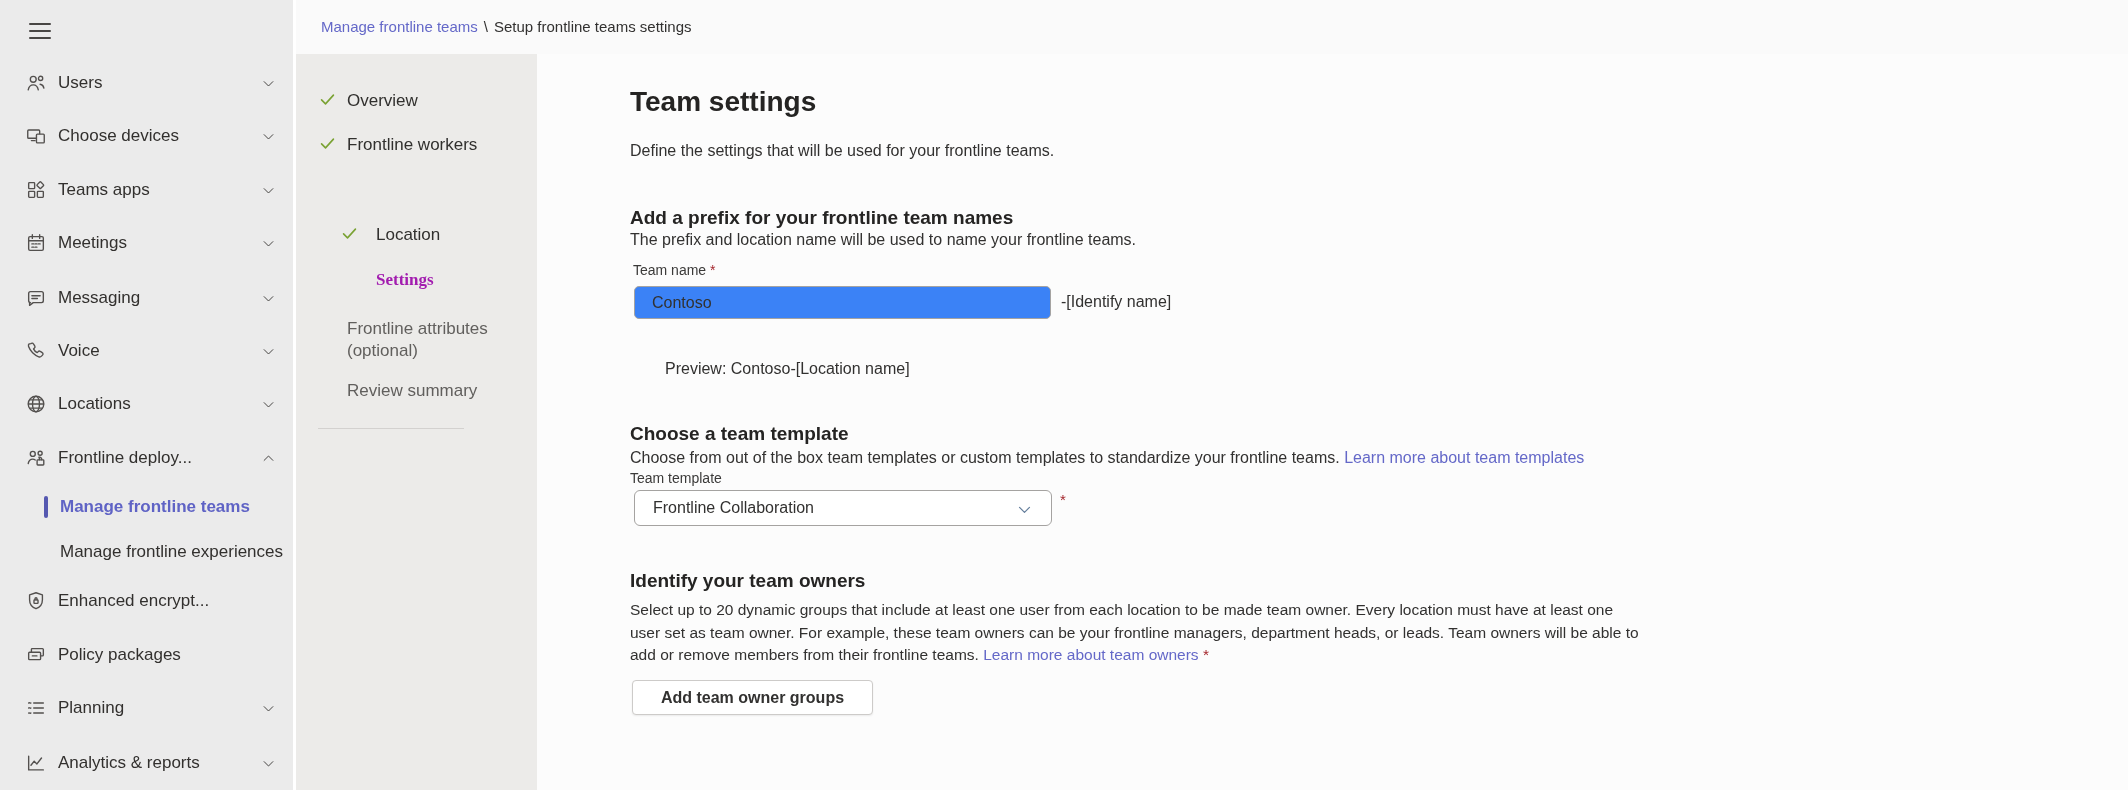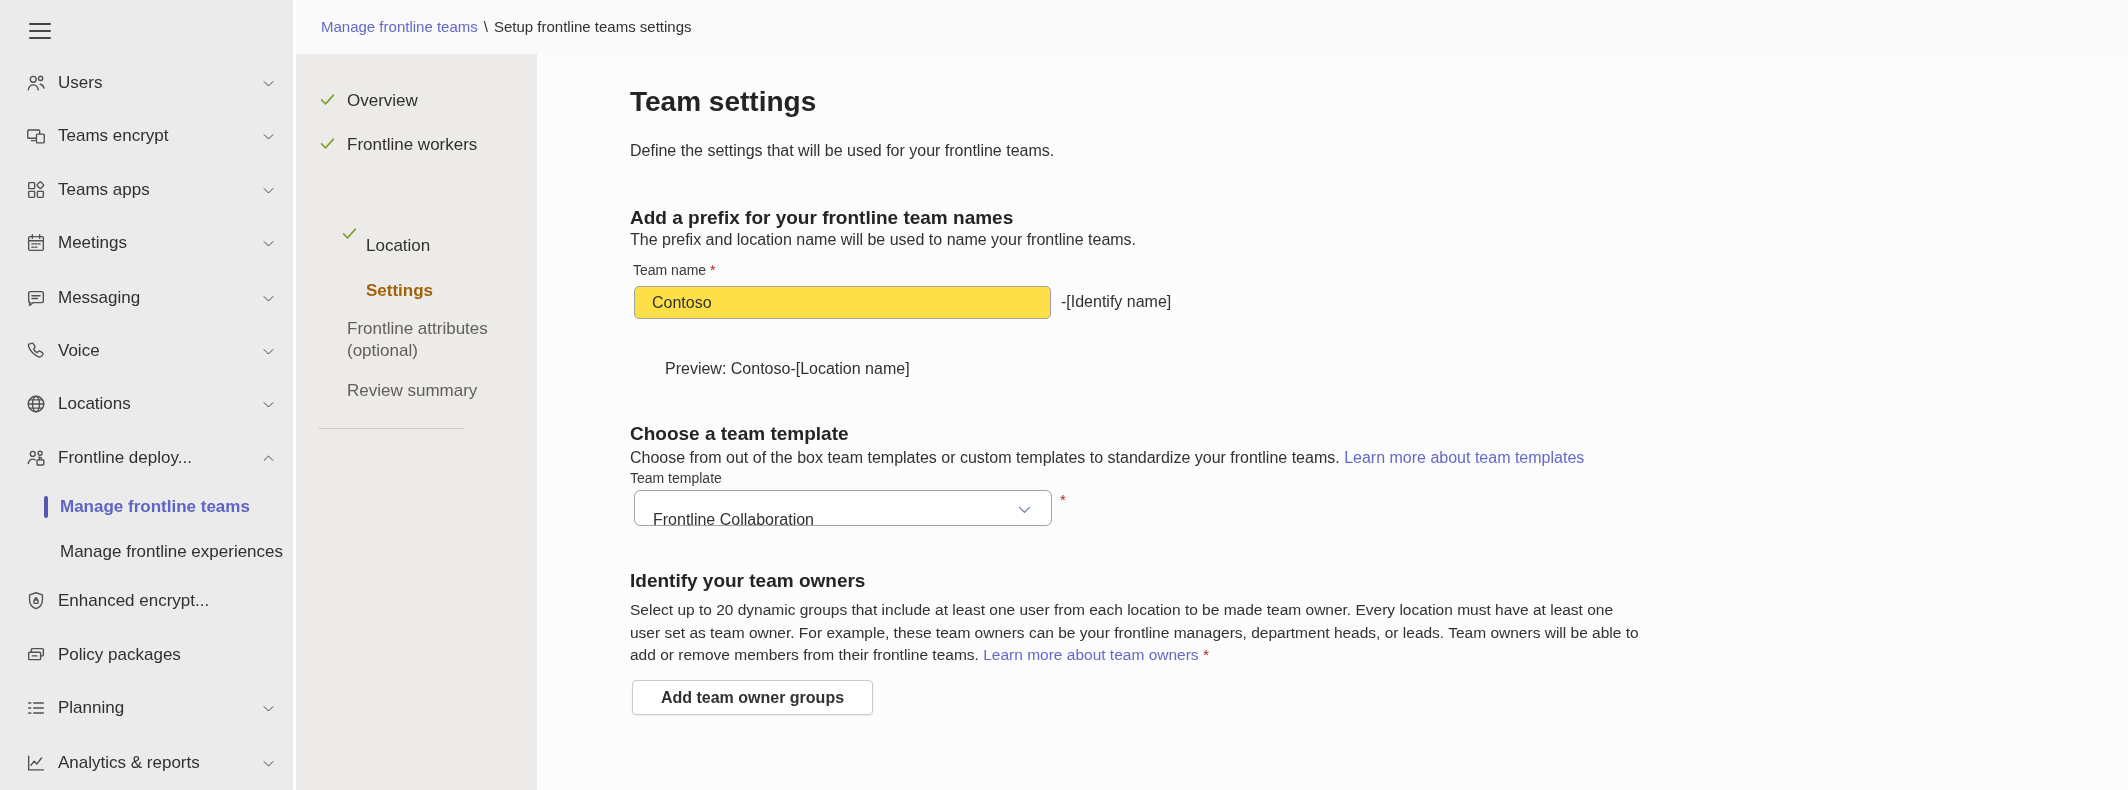--- a/index.html
+++ b/index.html
@@ -28,44 +28,44 @@
   .crumb-sep { color:#323130; padding:0 6px; }
   .crumb-cur { color:#323130; }
 
   
   .stepper { position:absolute; left:296px; top:54px; width:250px; height:736px; background:#ecebe9; }
   .step { position:absolute; left:0; width:241px; height:32px; }
   .step .check { position:absolute; left:22px; top:7px; width:19px; height:19px; }
   .step .check svg { width:19px; height:19px; stroke:#7aa233; fill:none; stroke-width:2; stroke-linecap:round; stroke-linejoin:round; }
   .step.indent .check { left:44px; }
   .step .slabel { position:absolute; left:51px; top:7px; font-size:17px; color:#31302e; line-height:22px; }
-  .step.indent .slabel { left:70px;margin-top:11px; }
+  .step.indent .slabel { left:80px; }
   .step.pending .slabel { color:#615f5d; }
-  .step.current .slabel { font-weight:700; color:#a16207; }
+  .step.current .slabel { font-weight:700; color:#a21caf;font-family:Liberation Serif, serif; }
   .step.wrap2 { height:58px; }
   .step.wrap2 .slabel { max-width:160px; }
   .step-divider { position:absolute; left:22px; top:374px; width:146px; height:1px; background:#d3d1cf; }
 
   
   .main { position:absolute; left:537px; top:54px; width:1591px; height:736px; background:#fcfcfc; }
   .page-title { position:absolute; left:93px; top:32px; font-size:28px; font-weight:700; color:#252423; }
   .page-sub { position:absolute; left:93px; top:88px; font-size:16px; color:#323130; }
   .sec-head { position:absolute; left:93px; font-size:19px; font-weight:700; color:#252423; white-space:nowrap; }
   .sec-desc { position:absolute; left:93px; font-size:16px; color:#323130; white-space:nowrap; }
   .field-label { position:absolute; left:96px; font-size:14px; color:#3b3a39; }
   .req { color:#a4262c; }
-  .text-input { position:absolute; left:97px; top:232px; width:417px; height:33px; background:#fde047;
+  .text-input { position:absolute; left:97px; top:232px; width:417px; height:33px; background:#3b82f6;
                 border:1px solid #a5a3a1; border-radius:5px; font-size:16px; color:#323130;
                 padding:0 0 0 17px; font-family:inherit; outline:none; }
   .suffix { position:absolute; left:524px; top:239px; font-size:16px; color:#323130; white-space:nowrap; }
   .preview { position:absolute; left:96px; top:306px; font-size:16px; color:#323130; white-space:nowrap;margin-left:32px; }
   .link { color:#6468c8; text-decoration:none; cursor:pointer; }
   .dropdown { position:absolute; left:97px; top:436px; width:418px; height:36px; background:#ffffff;
               border:1px solid #a5a3a1; border-radius:6px; cursor:pointer; }
-  .dropdown .dd-value { position:absolute; left:18px; top:8px; font-size:16px; color:#323130;margin-top:12px; }
+  .dropdown .dd-value { position:absolute; left:18px; top:8px; font-size:16px; color:#323130; }
   .dropdown .dd-chev { position:absolute; right:18px; top:10px; width:17px; height:17px; }
   .dropdown .dd-chev svg { width:17px; height:17px; stroke:#647e9c; fill:none; stroke-width:1.7; stroke-linecap:round; stroke-linejoin:round; }
   .dd-req { position:absolute; left:523px; top:437px; font-size:15px; }
   .owners-desc { position:absolute; left:93px; top:545px; font-size:15.5px; color:#323130; line-height:22.6px; white-space:nowrap; }
   .owners-desc .line { display:block; }
   .owner-btn { position:absolute; left:95px; top:626px; width:241px; height:35px; background:#ffffff;
                border:1px solid #cdcbc9; border-radius:4px; font-family:inherit; font-size:16px;
                font-weight:700; color:#323130; cursor:pointer; box-shadow:0 1px 2px rgba(0,0,0,0.07); }
 </style>
 </head>
@@ -92,21 +92,21 @@
             <path d="M5 9l7 7 7-7"></path>
           </svg></span>
     </div>
 
     <div class="nav-item" style="top:120px">
       <span class="nav-icon"><svg viewBox="0 0 24 24">
             <rect x="3" y="5.5" width="13" height="9" rx="1"></rect>
             <path d="M7 17h4"></path>
             <rect x="12.5" y="10" width="8.5" height="9.5" rx="1" fill="#ebebeb"></rect>
           </svg></span>
-      <span class="nav-label">Teams encrypt</span>
+      <span class="nav-label">Choose devices</span>
       <span class="nav-chevron"><svg viewBox="0 0 24 24">
             <path d="M5 9l7 7 7-7"></path>
           </svg></span>
     </div>
 
     <div class="nav-item" style="top:174px">
       <span class="nav-icon"><svg viewBox="0 0 24 24">
             <rect x="4" y="4" width="6.5" height="6.5" rx="0.8"></rect>
             <rect x="4" y="13.5" width="6.5" height="6.5" rx="0.8"></rect>
             <rect x="13.5" y="13.5" width="6.5" height="6.5" rx="0.8"></rect>

